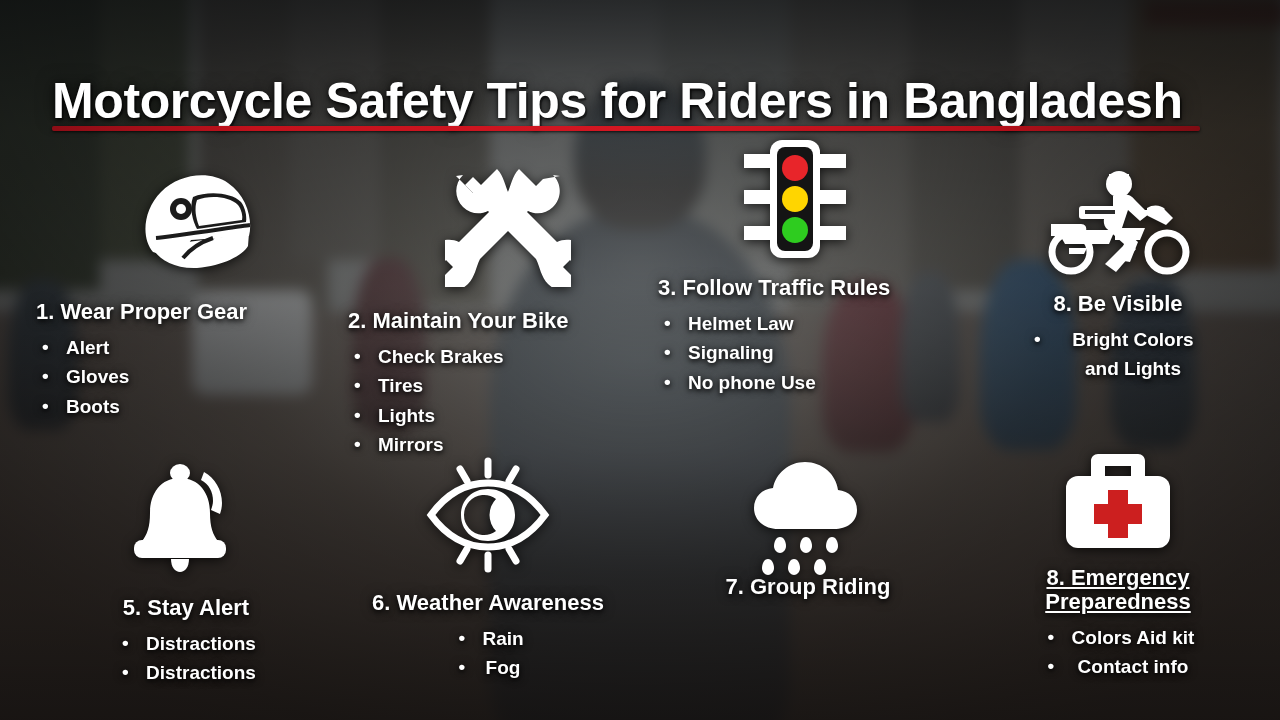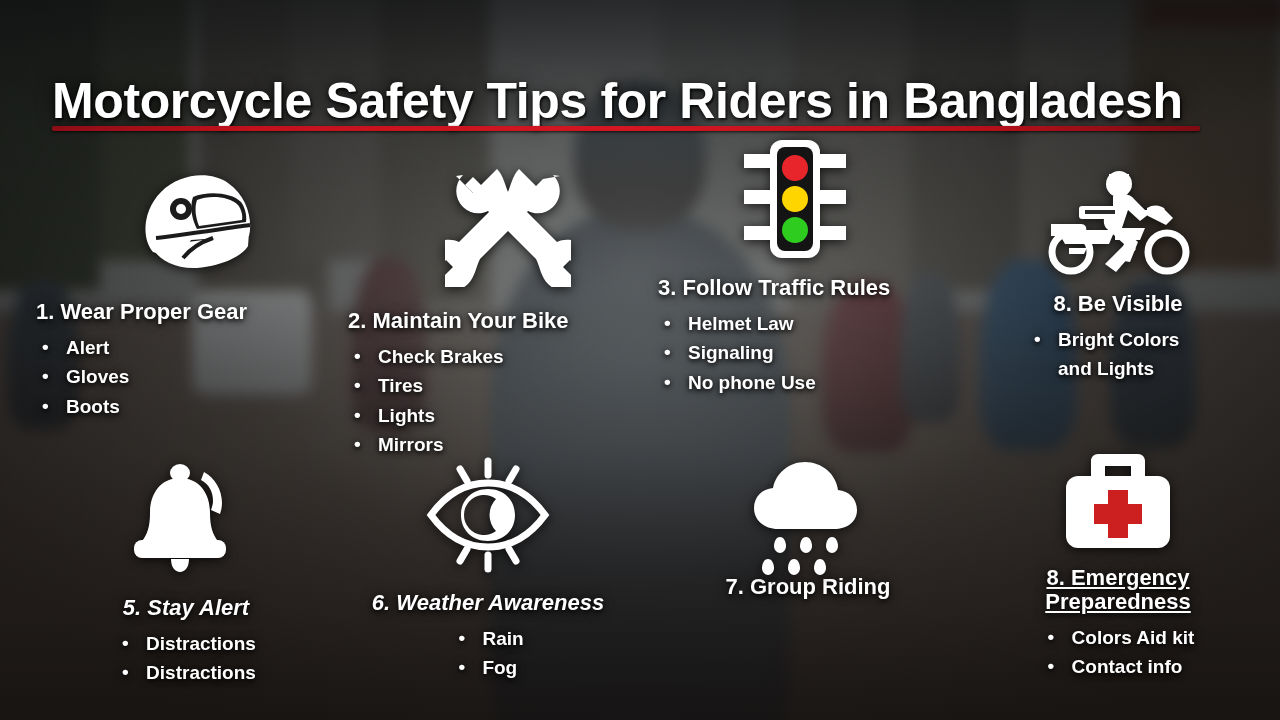--- a/index.html
+++ b/index.html
@@ -76,21 +76,21 @@
     line-height:1.55; padding-left:30px;
     text-shadow:0 2px 5px rgba(0,0,0,.9), 0 0 10px rgba(0,0,0,.55);
   }
   .bullets li::before {
     content:"•"; position:absolute; left:6px; top:-1px; font-size:19px; color:#fff;
   }
 
   
   .a-left   { text-align:left; }
   .a-center { text-align:center; }
-  .a-center .bullets { display:inline-block; text-align:left; }
+  .a-center .bullets { display:inline-block; text-align:center; }
   .a-center .bullets-wrap { text-align:center; }
 </style>
 </head>
 <body>
 
 <div id="stage">
 
   <div class="bg">
     <div class="bg-sky"></div>
 
@@ -226,21 +226,21 @@
         <svg width="120" height="112" viewBox="0 0 120 112" fill="none">
           <g fill="#fff">
             <ellipse cx="54" cy="11" rx="10" ry="9"></ellipse>
             <path d="M54 16c19 0 30 15 30 35 0 14 3 22 8 28H16c5-6 8-14 8-28 0-20 11-35 30-35z"></path>
             <rect x="8" y="78" width="92" height="18" rx="8"></rect>
             <path d="M45 97h18c0 8-4 13-9 13s-9-5-9-13z"></path>
             <path d="M78 10c11 6 18 18 18 31 0 4-1 8-2 11l-9-4c1-3 2-6 2-9 0-9-4-17-12-21z"></path>
           </g>
         </svg>
       </div>
-      <div class="card-title" style="margin-top:22px;font-style:italic;">5. Stay Alert</div>
+      <div class="card-title" style="margin-top:22px;">5. Stay Alert</div>
       <div class="bullets-wrap">
         <ul class="bullets">
           <li>Distractions</li>
           <li>Distractions</li>
         </ul>
       </div>
     </div>
 
     <div class="card a-center" style="left:328px; top:455px;">
       <div class="icon-wrap" style="height:120px;">
@@ -250,21 +250,21 @@
               <path d="M37 14l7 12"></path>
               <path d="M93 14l-7 12"></path>
             <path d="M65 114v-14"></path>
               <path d="M37 106l7-12"></path>
               <path d="M93 106l-7-12"></path>
           </g>
           <path d="M8 60c16-22 34-32 57-32s41 10 57 32c-16 22-34 32-57 32S24 82 8 60z" stroke="#fff" stroke-width="7" fill="none"></path>
           <path d="M65 34c16 0 27 11 27 26s-11 26-27 26-27-11-27-26 11-26 27-26zm8 10a20 20 0 1 0 0 32 23 23 0 0 1 0-32z" fill="#fff"></path>
         </svg>
       </div>
-      <div class="card-title" style="margin-top:16px;font-style:italic;">6. Weather Awareness</div>
+      <div class="card-title" style="margin-top:16px;">6. Weather Awareness</div>
       <div class="bullets-wrap">
         <ul class="bullets">
           <li>Rain</li>
           <li>Fog</li>
         </ul>
       </div>
     </div>
 
     <div class="card a-center" style="left:648px; top:455px;">
       <div class="icon-wrap" style="height:120px;">

